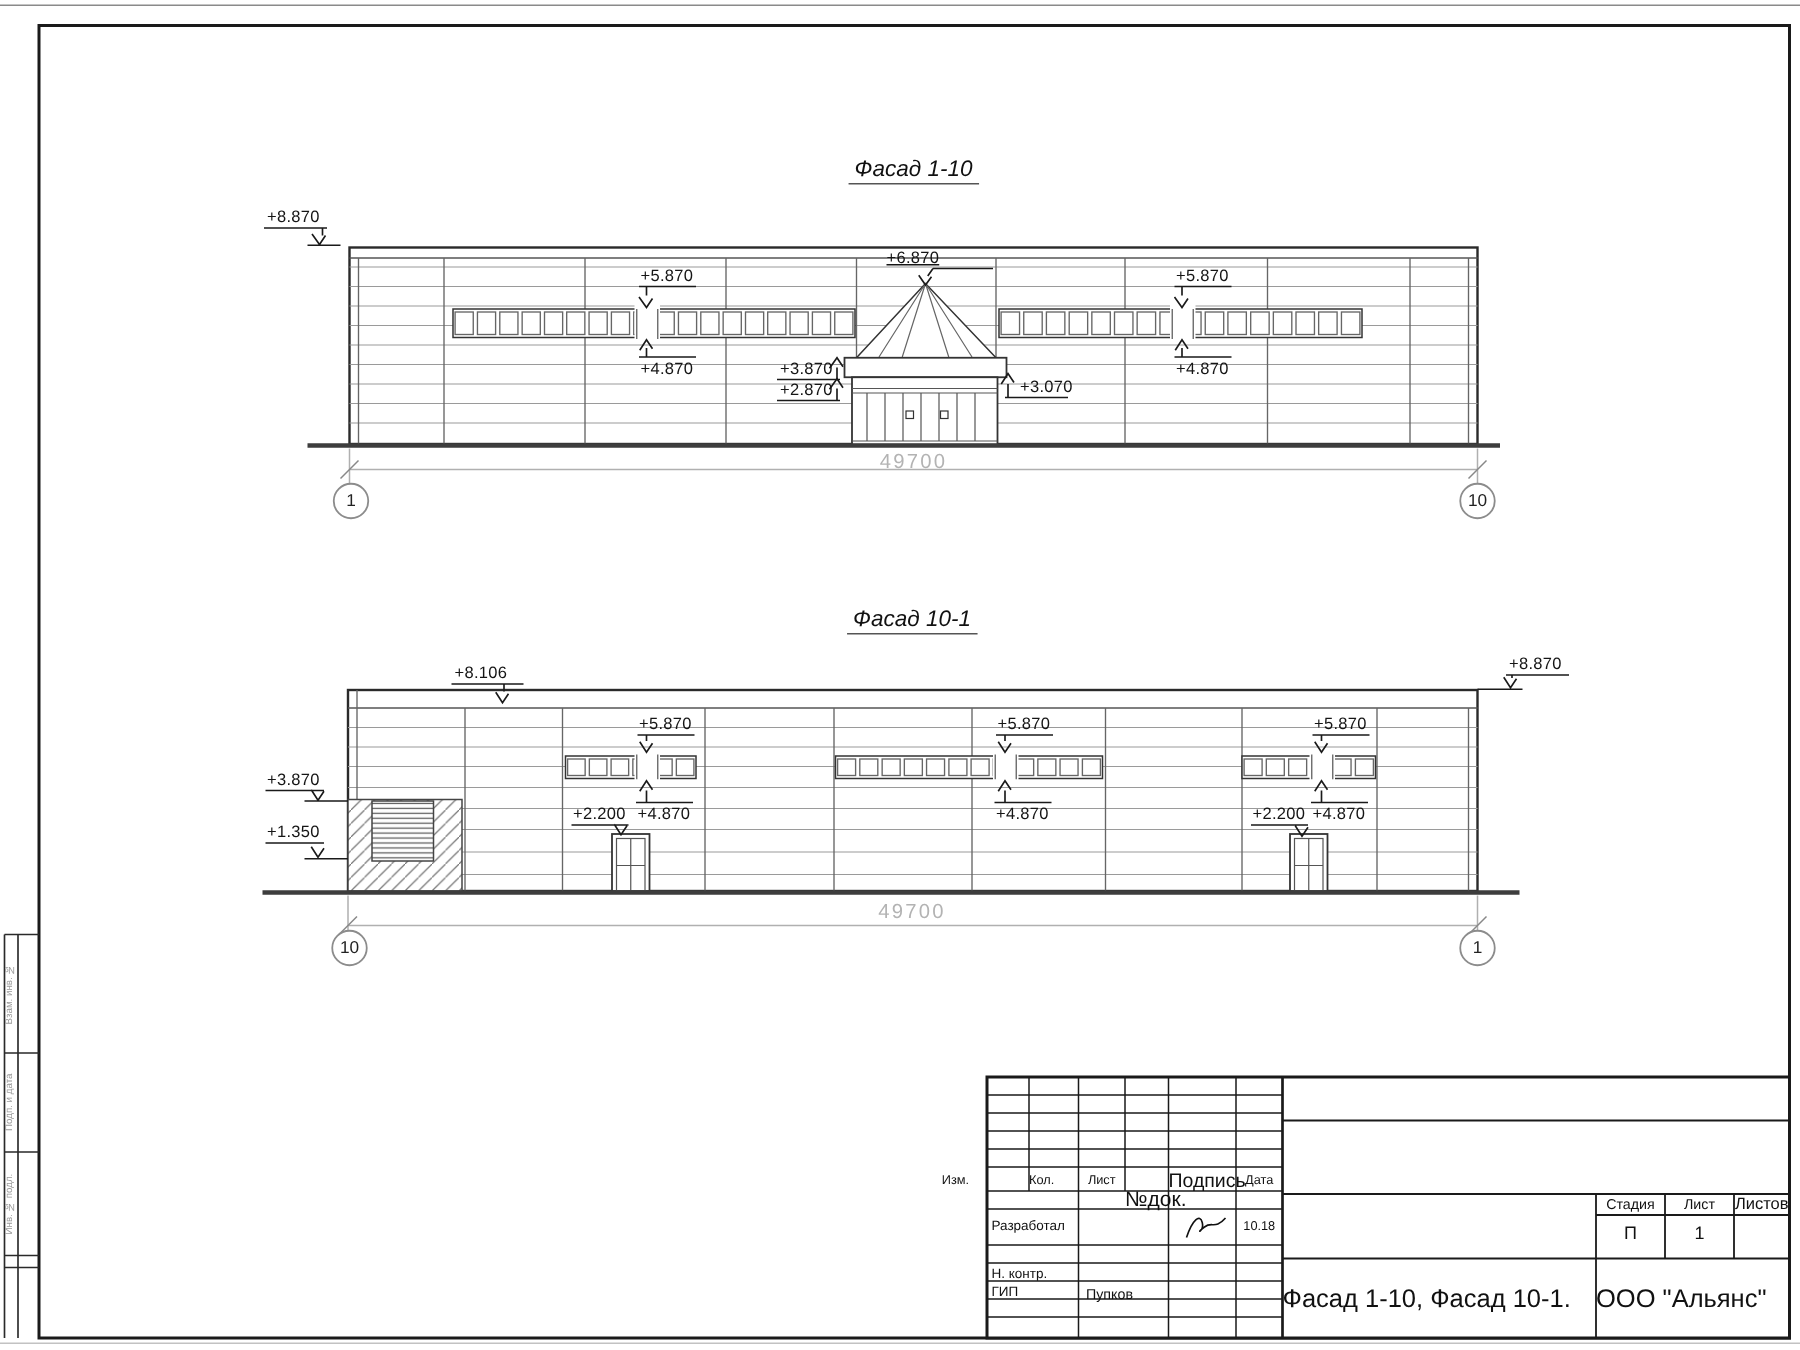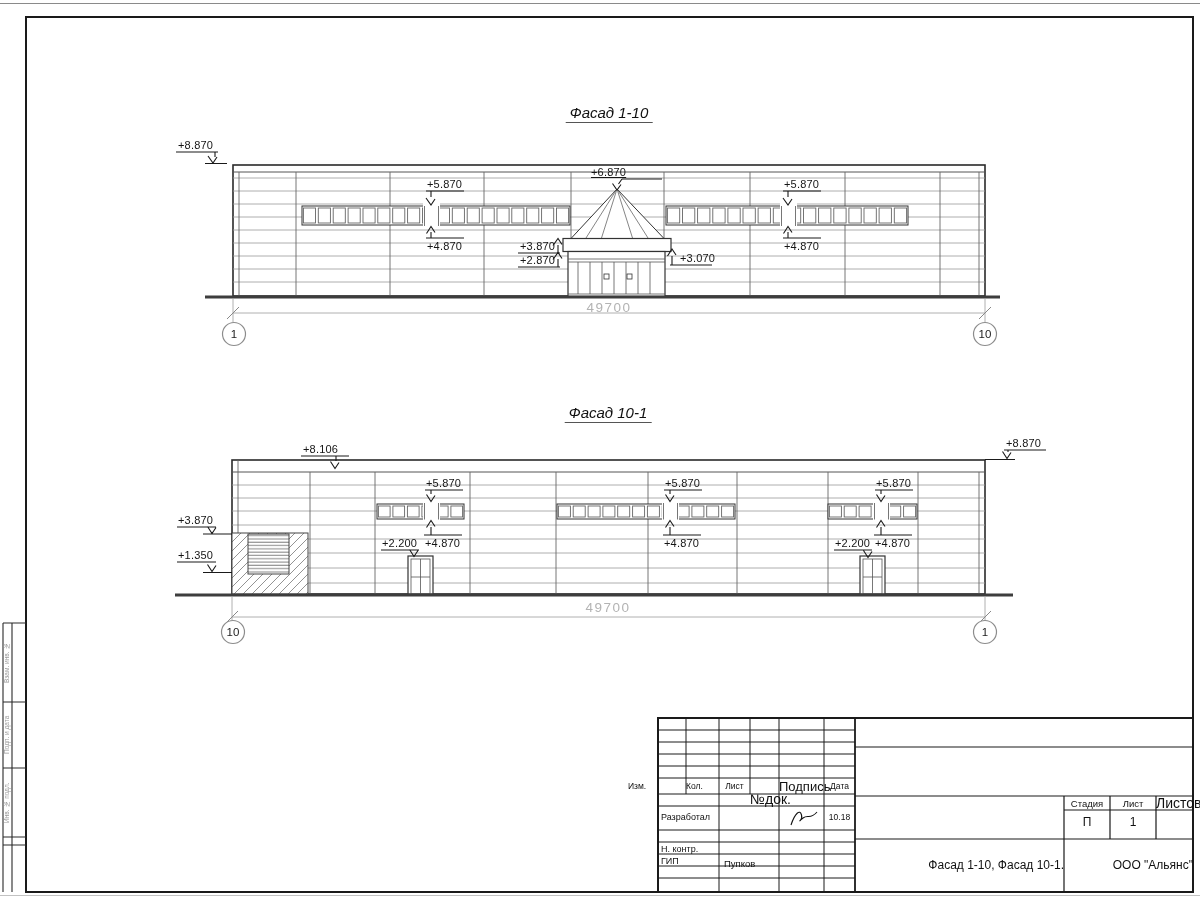--- a/index.html
+++ b/index.html
@@ -7,21 +7,21 @@
         font-family:"Liberation Sans",sans-serif;}
   .page svg{position:absolute;left:0;top:0;}
   .lbl{position:absolute;white-space:nowrap;color:#151515;}
   .elv{font-size:11px;line-height:12px;letter-spacing:.2px;}
   .dim{font-size:13.5px;line-height:14px;color:#b3b3b3;letter-spacing:1.5px;transform:translateX(-50%);}
   .ax{font-size:11.5px;line-height:14px;width:24px;text-align:center;color:#222;}
   .ttl{font-size:15px;line-height:17px;font-style:italic;color:#111;border-bottom:1.2px solid #555;
        padding:0 4px 1px;transform:translateX(-50%);}
   .tb{font-size:9px;line-height:11px;color:#111;}
   .tbc{text-align:center;}
-  .tbl{font-size:12px;line-height:15px;color:#111;text-align:right;}
+  .tbl{font-size:17px;line-height:15px;color:#111;text-align:left;}
   .big{font-size:12px;}
   .rot{writing-mode:vertical-rl;transform:rotate(180deg);font-size:6.5px;line-height:9px;
        color:#9a9a9a;text-align:center;width:9px;}
 </style>
 </head>
 <body>
 
 <div class="page">
 
 <svg width="1200" height="900" viewBox="0 0 1200 900">
@@ -256,21 +256,21 @@
 <div class="lbl tb tbc" style="left:750px;top:781px;width:29px;font-size:14px;margin-top:13px;">№док.</div>
 <div class="lbl tb tbc" style="left:779px;top:781px;width:45px;font-size:13px;">Подпись</div>
 <div class="lbl tb tbc" style="left:824px;top:781px;width:31px;font-size:8.5px;">Дата</div>
 <div class="lbl tb" style="left:661px;top:812px;">Разработал</div>
 <div class="lbl tb" style="left:724px;top:858px;font-size:9.5px;">Пупков</div>
 <div class="lbl tb tbc" style="left:824px;top:812px;width:31px;font-size:8.5px;">10.18</div>
 <div class="lbl tb" style="left:661px;top:844px;">Н. контр.</div>
 <div class="lbl tb" style="left:661px;top:856px;">ГИП</div>
 <div class="lbl tb tbc" style="left:1064px;top:798px;width:46px;font-size:9.5px;">Стадия</div>
 <div class="lbl tb tbc" style="left:1110px;top:798px;width:46px;font-size:9.5px;">Лист</div>
-<div class="lbl tb tbc" style="left:1156px;top:798px;width:37px;font-size:14px;">Листов</div>
+<div class="lbl tb tbc" style="left:1156px;top:798px;width:37px;font-size:11px;">Листов</div>
 <div class="lbl tb tbc big" style="left:1064px;top:817px;width:46px;">П</div>
 <div class="lbl tb tbc big" style="left:1110px;top:817px;width:46px;">1</div>
 <div class="lbl tbl" style="left:855px;top:858px;width:209px;">Фасад 1-10, Фасад 10-1.</div>
 <div class="lbl tbl" style="left:1064px;top:858px;width:129px;">ООО "Альянс"</div>
 
 <div class="lbl rot" style="left:2px;top:623px;height:79px;">Взам. инв. №</div>
 <div class="lbl rot" style="left:2px;top:702px;height:66px;">Подп. и дата</div>
 <div class="lbl rot" style="left:2px;top:768px;height:69px;">Инв. № подл.</div>
 
 </div>

